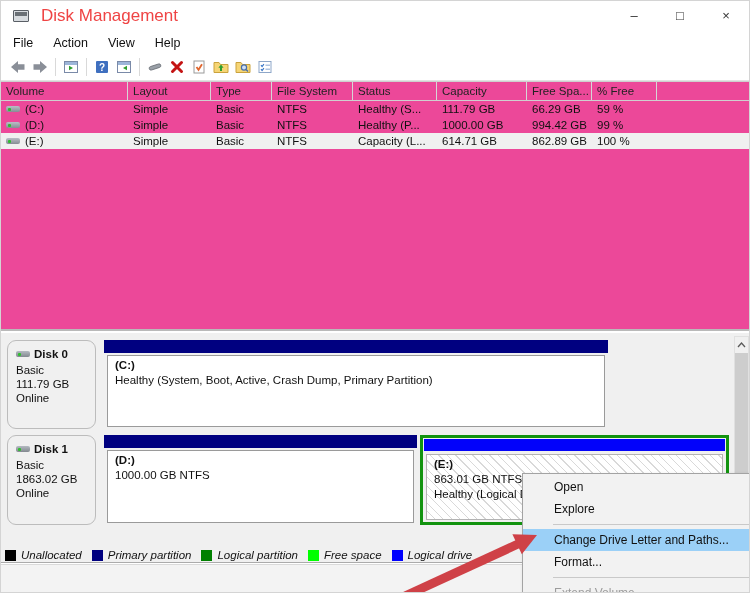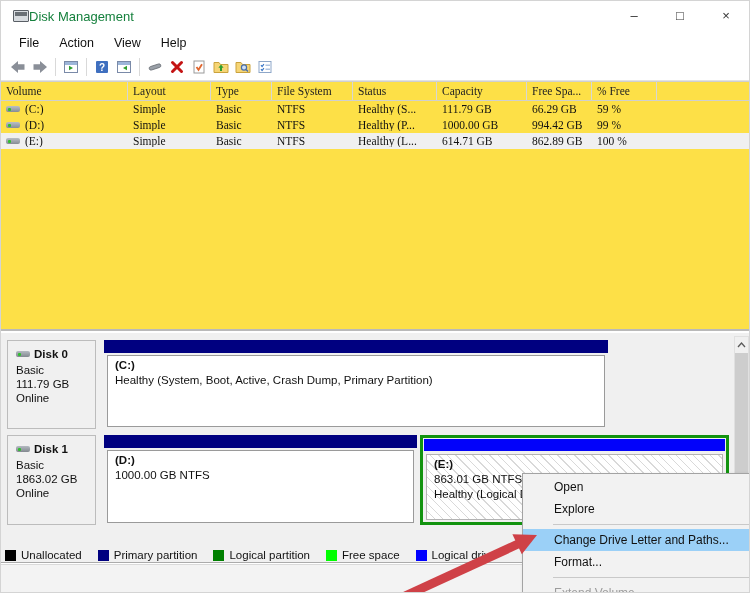--- a/index.html
+++ b/index.html
@@ -4,71 +4,71 @@
 <style>
   * { margin:0; padding:0; box-sizing:border-box; }
   html,body { width:750px; height:593px; }
   body { font-family:"Liberation Sans", sans-serif; background:#fff; color:#111; }
   .win { position:relative; width:750px; height:593px; background:#fff; overflow:hidden; border:1px solid #d4d4d4; }
 
   
   .titlebar { position:absolute; top:0; left:0; right:0; height:30px; background:#fff; display:flex; align-items:center; }
   .appicon { width:16px; height:12px; margin-left:12px; background:#d8dce0; border:1px solid #5a5f66; border-radius:1px; position:relative; }
   .appicon::before { content:""; position:absolute; left:1px; right:1px; top:1px; height:4px; background:#6a7076; }
-  .title { margin-left:0; font-size:13px; color:#15803d; }
+  .title { margin-left:12px; font-size:17px; color:#ef4444; }
   .wctl { margin-left:auto; display:flex; }
   .wctl span { width:46px; text-align:center; font-size:13px; color:#333; line-height:30px; cursor:default; }
 
   
-  .menubar { position:absolute; top:30px; left:0; right:0; height:23px; display:flex; align-items:center; padding-left:8px; background:#fff; }
+  .menubar { position:absolute; top:30px; left:0; right:0; height:23px; display:flex; align-items:center; padding-left:2px; background:#fff; }
   .menubar span { font-size:12.5px; padding:0 10px; color:#111; }
 
   
   .toolbar { position:absolute; top:53px; left:0; right:0; height:27px; display:flex; align-items:center; padding-left:6px; background:#fff; border-bottom:1px solid #e3e3e3; }
   .tbtn { width:22px; height:22px; display:flex; align-items:center; justify-content:center; }
   .tsep { width:1px; height:18px; background:#d9d9d9; margin:0 4px; }
   .tbtn svg { display:block; }
 
   
-  .list-pane { position:absolute; top:80px; left:0; right:0; height:250px; background:#fde047; border-bottom:2px solid #b9b9b9;font-family:Liberation Serif, serif; }
+  .list-pane { position:absolute; top:80px; left:0; right:0; height:250px; background:#ec4899; border-bottom:2px solid #b9b9b9; }
   .vrow { display:grid; grid-template-columns:127px 83px 61px 81px 84px 90px 65px 65px 1fr; }
   .vhead { border-top:1px solid #cfcfcf; border-bottom:1px solid #cfcfcf; height:20px; }
   .vhead .hc { font-size:11.5px; color:#222; padding:3px 0 0 5px; border-right:1px solid #d6d6d6; overflow:hidden; white-space:nowrap; }
   .vhead .hc:last-child { border-right:none; }
   .vbody .vrow { height:16px; align-items:center; }
   .vbody .cell { font-size:11.5px; padding-left:5px; white-space:nowrap; overflow:hidden; }
   .vbody .c0 { display:flex; align-items:center; gap:5px; }
   .volico { width:14px; height:6px; background:linear-gradient(#b9bec6,#878d95); border-radius:2px; position:relative; flex:0 0 auto; }
   .volico::after { content:""; position:absolute; left:2px; top:1.5px; width:3px; height:3px; background:#2fbf2f; border-radius:1px; }
   .vrow.sel { background:#f0f0f0; }
 
   
   .graph-pane { position:absolute; top:332px; left:0; right:0; height:230px; background:#f0f0f0; border-bottom:1px solid #ababab; }
   .disk-row { position:absolute; left:6px; height:89px; }
-  .disk-label { position:absolute; left:0; top:0; bottom:0; width:89px; background:#f0f0f0; border:1px solid #bcbcbc; border-radius:0; padding:6px 0 0 8px; font-size:11.5px; line-height:14px; }
+  .disk-label { position:absolute; left:0; top:0; bottom:0; width:89px; background:#f0f0f0; border:1px solid #bcbcbc; border-radius:9px; padding:6px 0 0 8px; font-size:11.5px; line-height:14px; }
   .disk-name { font-weight:bold; display:flex; align-items:center; gap:4px; margin-bottom:2px; }
   .diskico { width:14px; height:6px; background:linear-gradient(#b4bac1,#82888f); border-radius:2px; position:relative; }
   .diskico::after { content:""; position:absolute; left:2px; top:1.5px; width:3px; height:3px; background:#2fbf2f; border-radius:1px; }
   .part { position:absolute; top:0; bottom:0; }
   .band { height:13px; }
   .band.primary { background:#000080; }
   .pbody { position:absolute; top:15px; left:3px; right:3px; bottom:2px; background:#fff; border:1px solid #9a9a9a; padding:2px 2px 0 7px; font-size:11.5px; line-height:15px; white-space:nowrap; overflow:hidden; }
   .plabel { font-weight:bold; }
   .part.extended { border:3px solid #12930f; background:#f0f0f0; }
   .part.extended .band { height:12px; margin:1px; background:#0202fa; }
   .part.extended .pbody { top:16px; border:1px solid #b3b3b3;
      background:repeating-linear-gradient(45deg,#ffffff 0px,#ffffff 5px,#d9d9d9 5px,#d9d9d9 6px); }
 
   
   .vscroll { position:absolute; left:733px; top:3px; width:15px; height:211px; background:#f0f0f0; border:1px solid #e0e0e0; }
   .sb-up { height:15px; display:flex; align-items:center; justify-content:center; background:#f0f0f0; }
   .sb-thumb { position:absolute; top:16px; left:0; right:0; height:150px; background:#cdcdcd; }
 
   
-  .legend { position:absolute; left:4px; top:214px; height:16px; display:flex; align-items:center; gap:16px; font-size:11.5px; }
+  .legend { position:absolute; left:4px; top:214px; height:16px; display:flex; align-items:center; gap:10px; font-size:11.5px;font-style:italic; }
   .litem { display:flex; align-items:center; gap:5px; white-space:nowrap; }
   .lsq { width:11px; height:11px; display:inline-block; }
 
   .status-strip { position:absolute; top:563px; left:0; right:0; height:30px; background:#f3f3f3; border-top:1px solid #dadada; }
 
   
   .ctxmenu { position:absolute; left:521px; top:472px; width:235px; height:135px; background:#f2f2f2; border:1px solid #a3a3a3; padding-top:2px; box-shadow:2px 2px 4px rgba(0,0,0,0.18); z-index:5; }
   .mi { height:22px; line-height:22px; padding-left:31px; font-size:12px; color:#111; white-space:nowrap; }
   .mi.hl { background:#9bd0f7; }
   .mi.dis { color:#9c9c9c; }
@@ -217,21 +217,21 @@
         <div class="cell"></div>
       </div>
       <div class="vrow sel">
         <div class="cell c0">
             <span class="volico"></span>
             <span>(E:)</span>
           </div>
         <div class="cell">Simple</div>
         <div class="cell">Basic</div>
         <div class="cell">NTFS</div>
-        <div class="cell">Healthy (L...</div>
+        <div class="cell">Capacity (L...</div>
         <div class="cell">614.71 GB</div>
         <div class="cell">862.89 GB</div>
         <div class="cell">100 %</div>
         <div class="cell"></div>
       </div>
     </div>
   </div>
 
   <div class="graph-pane">
 

